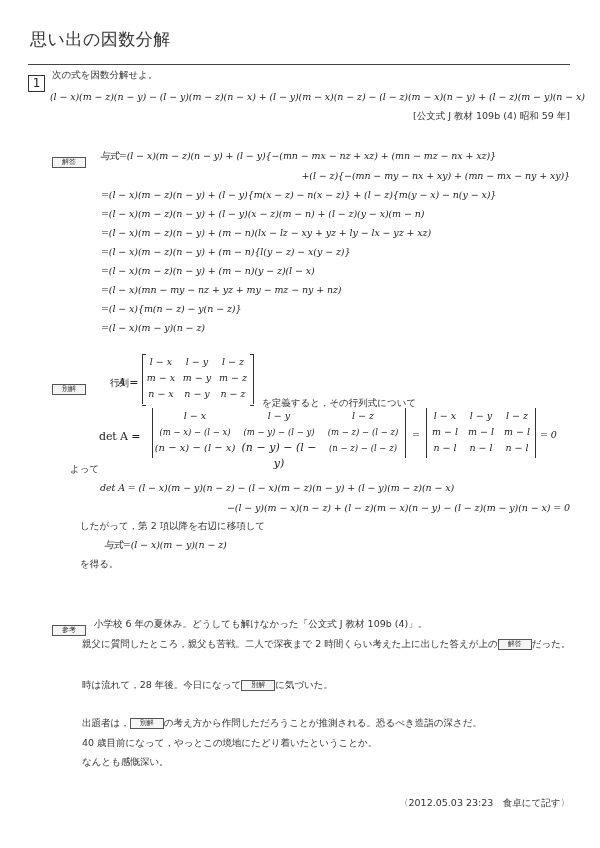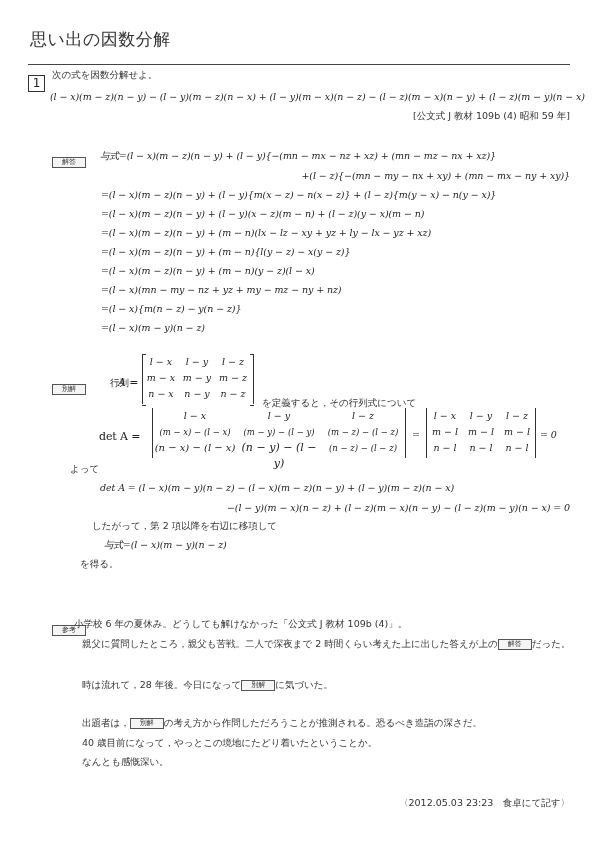--- a/index.html
+++ b/index.html
@@ -117,28 +117,28 @@
     <div class="mcell" style="width:36px">n − l</div>
     <div class="mcell" style="width:36px">n − l</div>
     <div class="mcell" style="width:36px">n − l</div>
   </div>
 </div>
 <div class="abs math" style="left:540px; top:429px;">= 0</div>
 
 <div class="abs jp" style="left:70px; top:463px;">よって</div>
 <div class="abs math" style="left:100px; top:482px;">det A = (l − x)(m − y)(n − z) − (l − x)(m − z)(n − y) + (l − y)(m − z)(n − x)</div>
 <div class="abs math" style="right:30px; top:502px;">−(l − y)(m − x)(n − z) + (l − z)(m − x)(n − y) − (l − z)(m − y)(n − x) = 0</div>
-<div class="abs jp" style="left:92px; top:520px;">したがって，第 2 項以降を右辺に移項して</div>
+<div class="abs jp" style="left:80px; top:520px;">したがって，第 2 項以降を右辺に移項して</div>
 <div class="abs math" style="left:104px; top:539px;">与式=(l − x)(m − y)(n − z)</div>
 <div class="abs jp" style="left:80px; top:558px;">を得る。</div>
 
 <div class="abs" style="left:52px; top:618px;">
   <span class="badge">参考</span>
 </div>
-<div class="abs jp" style="left:74px; top:618px;">小学校 6 年の夏休み。どうしても解けなかった「公文式 J 教材 109b (4)」。</div>
+<div class="abs jp" style="left:94px; top:618px;">小学校 6 年の夏休み。どうしても解けなかった「公文式 J 教材 109b (4)」。</div>
 <div class="abs jp" style="left:82px; top:638px;text-align:center;">
   <span>親父に質問したところ，親父も苦戦。二人で深夜まで 2 時間くらい考えた上に出した答えが上の</span><span class="badge">解答</span><span>だった。</span>
 </div>
 <div class="abs jp" style="left:82px; top:679px;">
   <span>時は流れて，28 年後。今日になって</span><span class="badge">別解</span><span>に気づいた。</span>
 </div>
 <div class="abs jp" style="left:82px; top:717px;">
   <span>出題者は，</span><span class="badge">別解</span><span>の考え方から作問しただろうことが推測される。恐るべき造詣の深さだ。</span>
 </div>
 <div class="abs jp" style="left:82px; top:737px;">40 歳目前になって，やっとこの境地にたどり着いたということか。</div>

